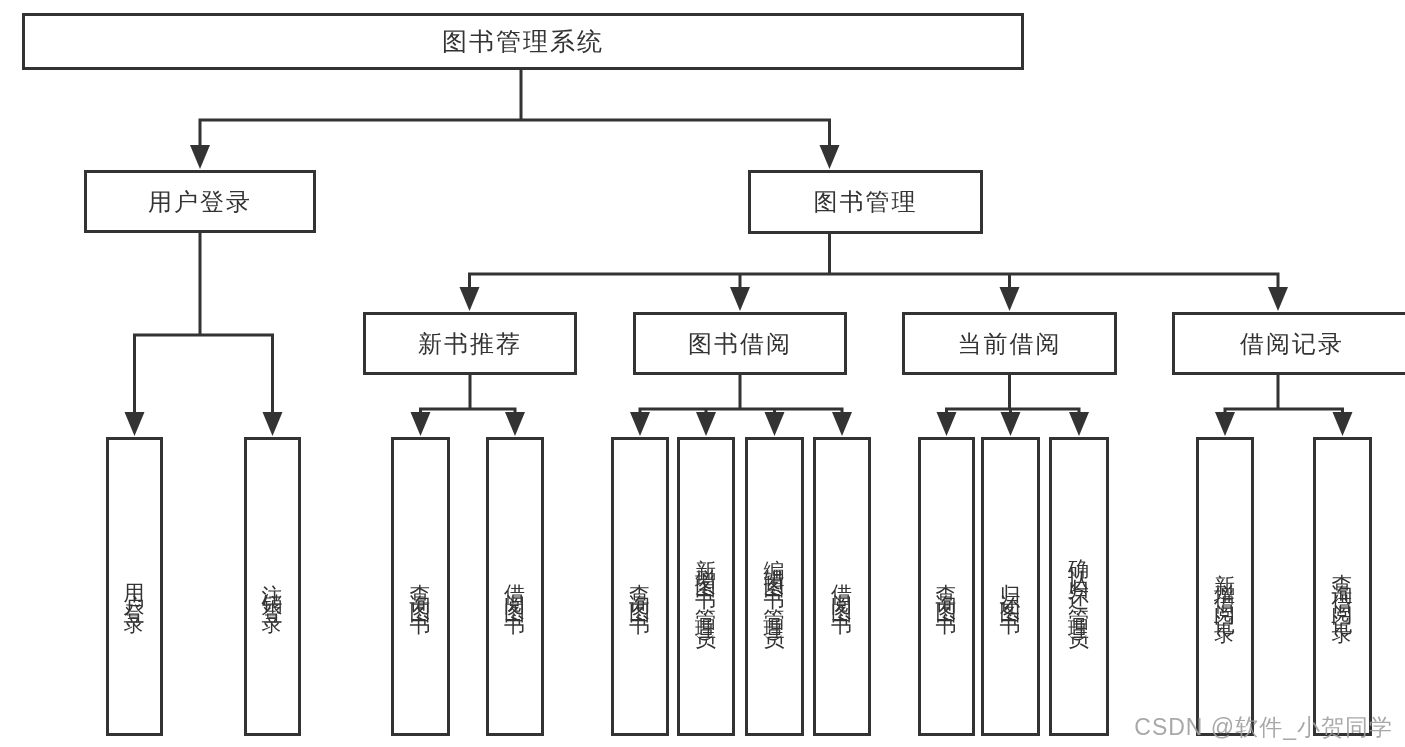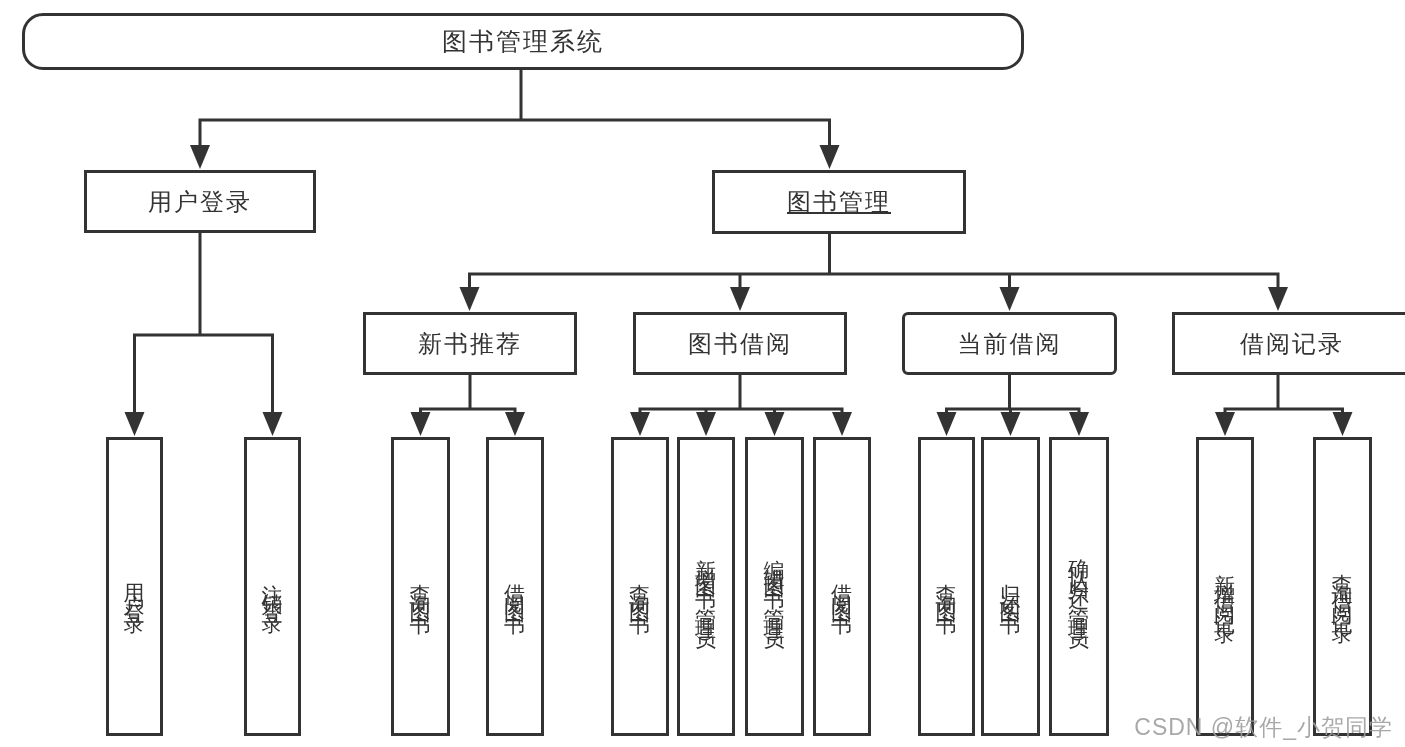--- a/index.html
+++ b/index.html
@@ -94,38 +94,38 @@
       <polygon points="764.5,412 784.5,412 774.5,436"></polygon>
       <polygon points="832,412 852,412 842,436"></polygon>
       <polygon points="936.5,412 956.5,412 946.5,436"></polygon>
       <polygon points="1000.5,412 1020.5,412 1010.5,436"></polygon>
       <polygon points="1069,412 1089,412 1079,436"></polygon>
       <polygon points="1215,412 1235,412 1225,436"></polygon>
       <polygon points="1332.5,412 1352.5,412 1342.5,436"></polygon>
     </g>
   </svg>
 
-  <div class="node hbox root-box" style="left:22px; top:13px; width:1002px; height:57px;border-radius:21px;">
+  <div class="node hbox root-box" style="left:22px; top:13px; width:1002px; height:57px;">
     <span>图书管理系统</span>
   </div>
 
   <div class="node hbox" style="left:84px; top:170px; width:232px; height:63px;">
     <span>用户登录</span>
   </div>
-  <div class="node hbox" style="left:712px; top:170px; width:254px; height:64px;text-decoration:underline;">
+  <div class="node hbox" style="left:748px; top:170px; width:235px; height:64px;">
     <span>图书管理</span>
   </div>
 
   <div class="node hbox" style="left:633px; top:312px; width:214px; height:63px;">
     <span>图书借阅</span>
   </div>
   <div class="node hbox" style="left:363px; top:312px; width:214px; height:63px;">
     <span>新书推荐</span>
   </div>
-  <div class="node hbox" style="left:902px; top:312px; width:215px; height:63px;border-radius:6px;">
+  <div class="node hbox" style="left:902px; top:312px; width:215px; height:63px;">
     <span>当前借阅</span>
   </div>
   <div class="node hbox" style="left:1172px; top:312px; width:240px; height:63px;">
     <span>借阅记录</span>
   </div>
 
   <div class="node vbox" style="left:106px; top:437px; width:57px; height:299px;">
     <span>用户登录</span>
   </div>
   <div class="node vbox" style="left:244px; top:437px; width:57px; height:299px;">

